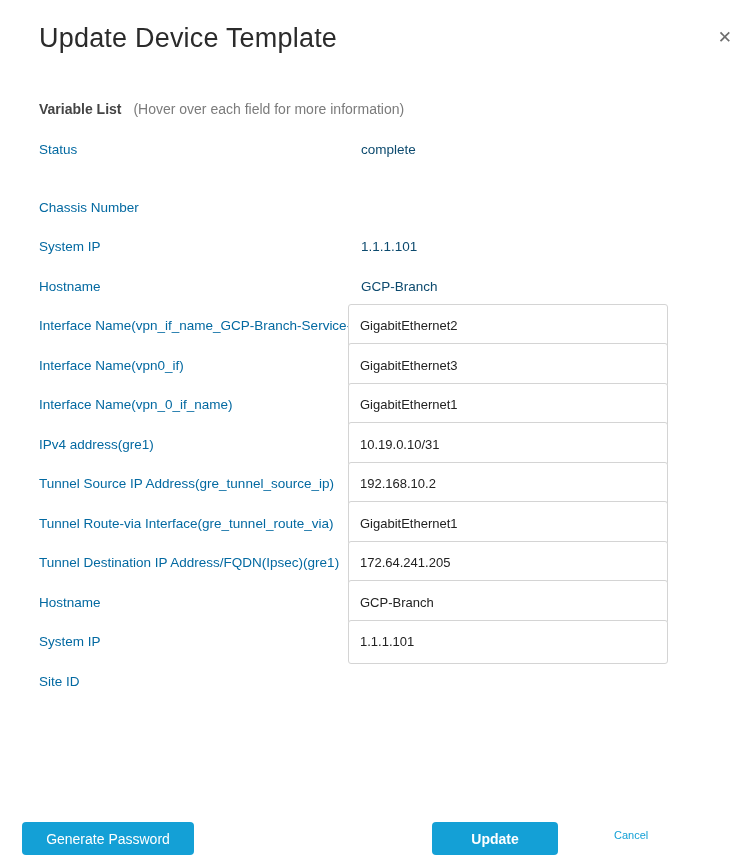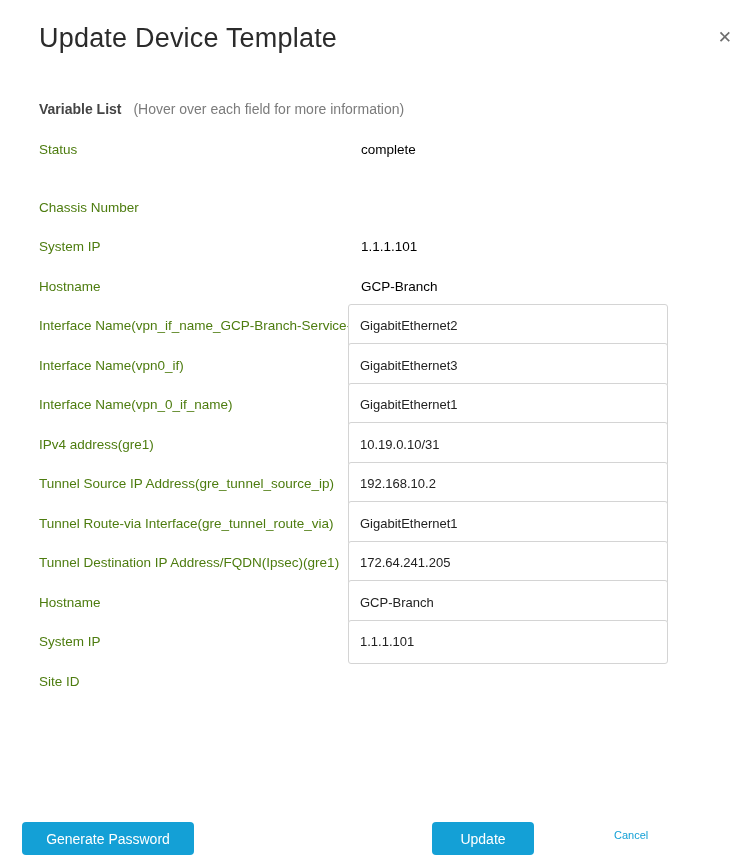--- a/index.html
+++ b/index.html
@@ -24,42 +24,42 @@
     font-size:14px; line-height:17px; color:#4c4c4c;
   }
   .section-heading .heading-strong { font-weight:bold; color:#444; }
   .section-heading .heading-hint { font-weight:normal; color:#7b7b7b;margin-left:8px; }
 
   .rows { margin:12px 0 0 0; padding-left:39px; }
   .row { display:flex; align-items:center; height:39.5px; }
   .row--gap { margin-bottom:18px; }
   .label {
     width:309px; flex:0 0 309px;
-    font-size:13.5px; color:#4d7c0f;
+    font-size:13.5px; color:#0369a1;
     white-space:nowrap; overflow:hidden;
     padding-right:2px;
   }
-  .value { font-size:13.5px; color:#000000; padding-left:13px; }
+  .value { font-size:13.5px; color:#0c4a6e; padding-left:13px; }
   .field-input {
     width:320px; height:44px;
     border:1px solid #d4d4d4; border-radius:3px;
     padding:0 11px; font-size:13px; color:#222;
     font-family:"Liberation Sans","DejaVu Sans",sans-serif;
     outline:none; background:#fff;
   }
 
   .footer { position:absolute; left:0; right:0; top:800px; height:34px; }
   .btn {
     border:none; border-radius:4px; height:33px;
     background:var(--accent,#14a0d6); color:#fff;
     font-size:14px; font-family:"Liberation Sans","DejaVu Sans",sans-serif;
     cursor:pointer;
   }
   .btn-generate { position:absolute; left:22px; width:172px; }
-  .btn-update { position:absolute; left:432px; width:102px; }
+  .btn-update { position:absolute; left:432px; width:126px;font-weight:bold; }
   .link-cancel {
     position:absolute; left:614px; top:7px;
     color:var(--accent,#14a0d6); font-size:11px; cursor:pointer;
   }
 </style>
 </head>
 <body>
 
 <div class="modal">
 

